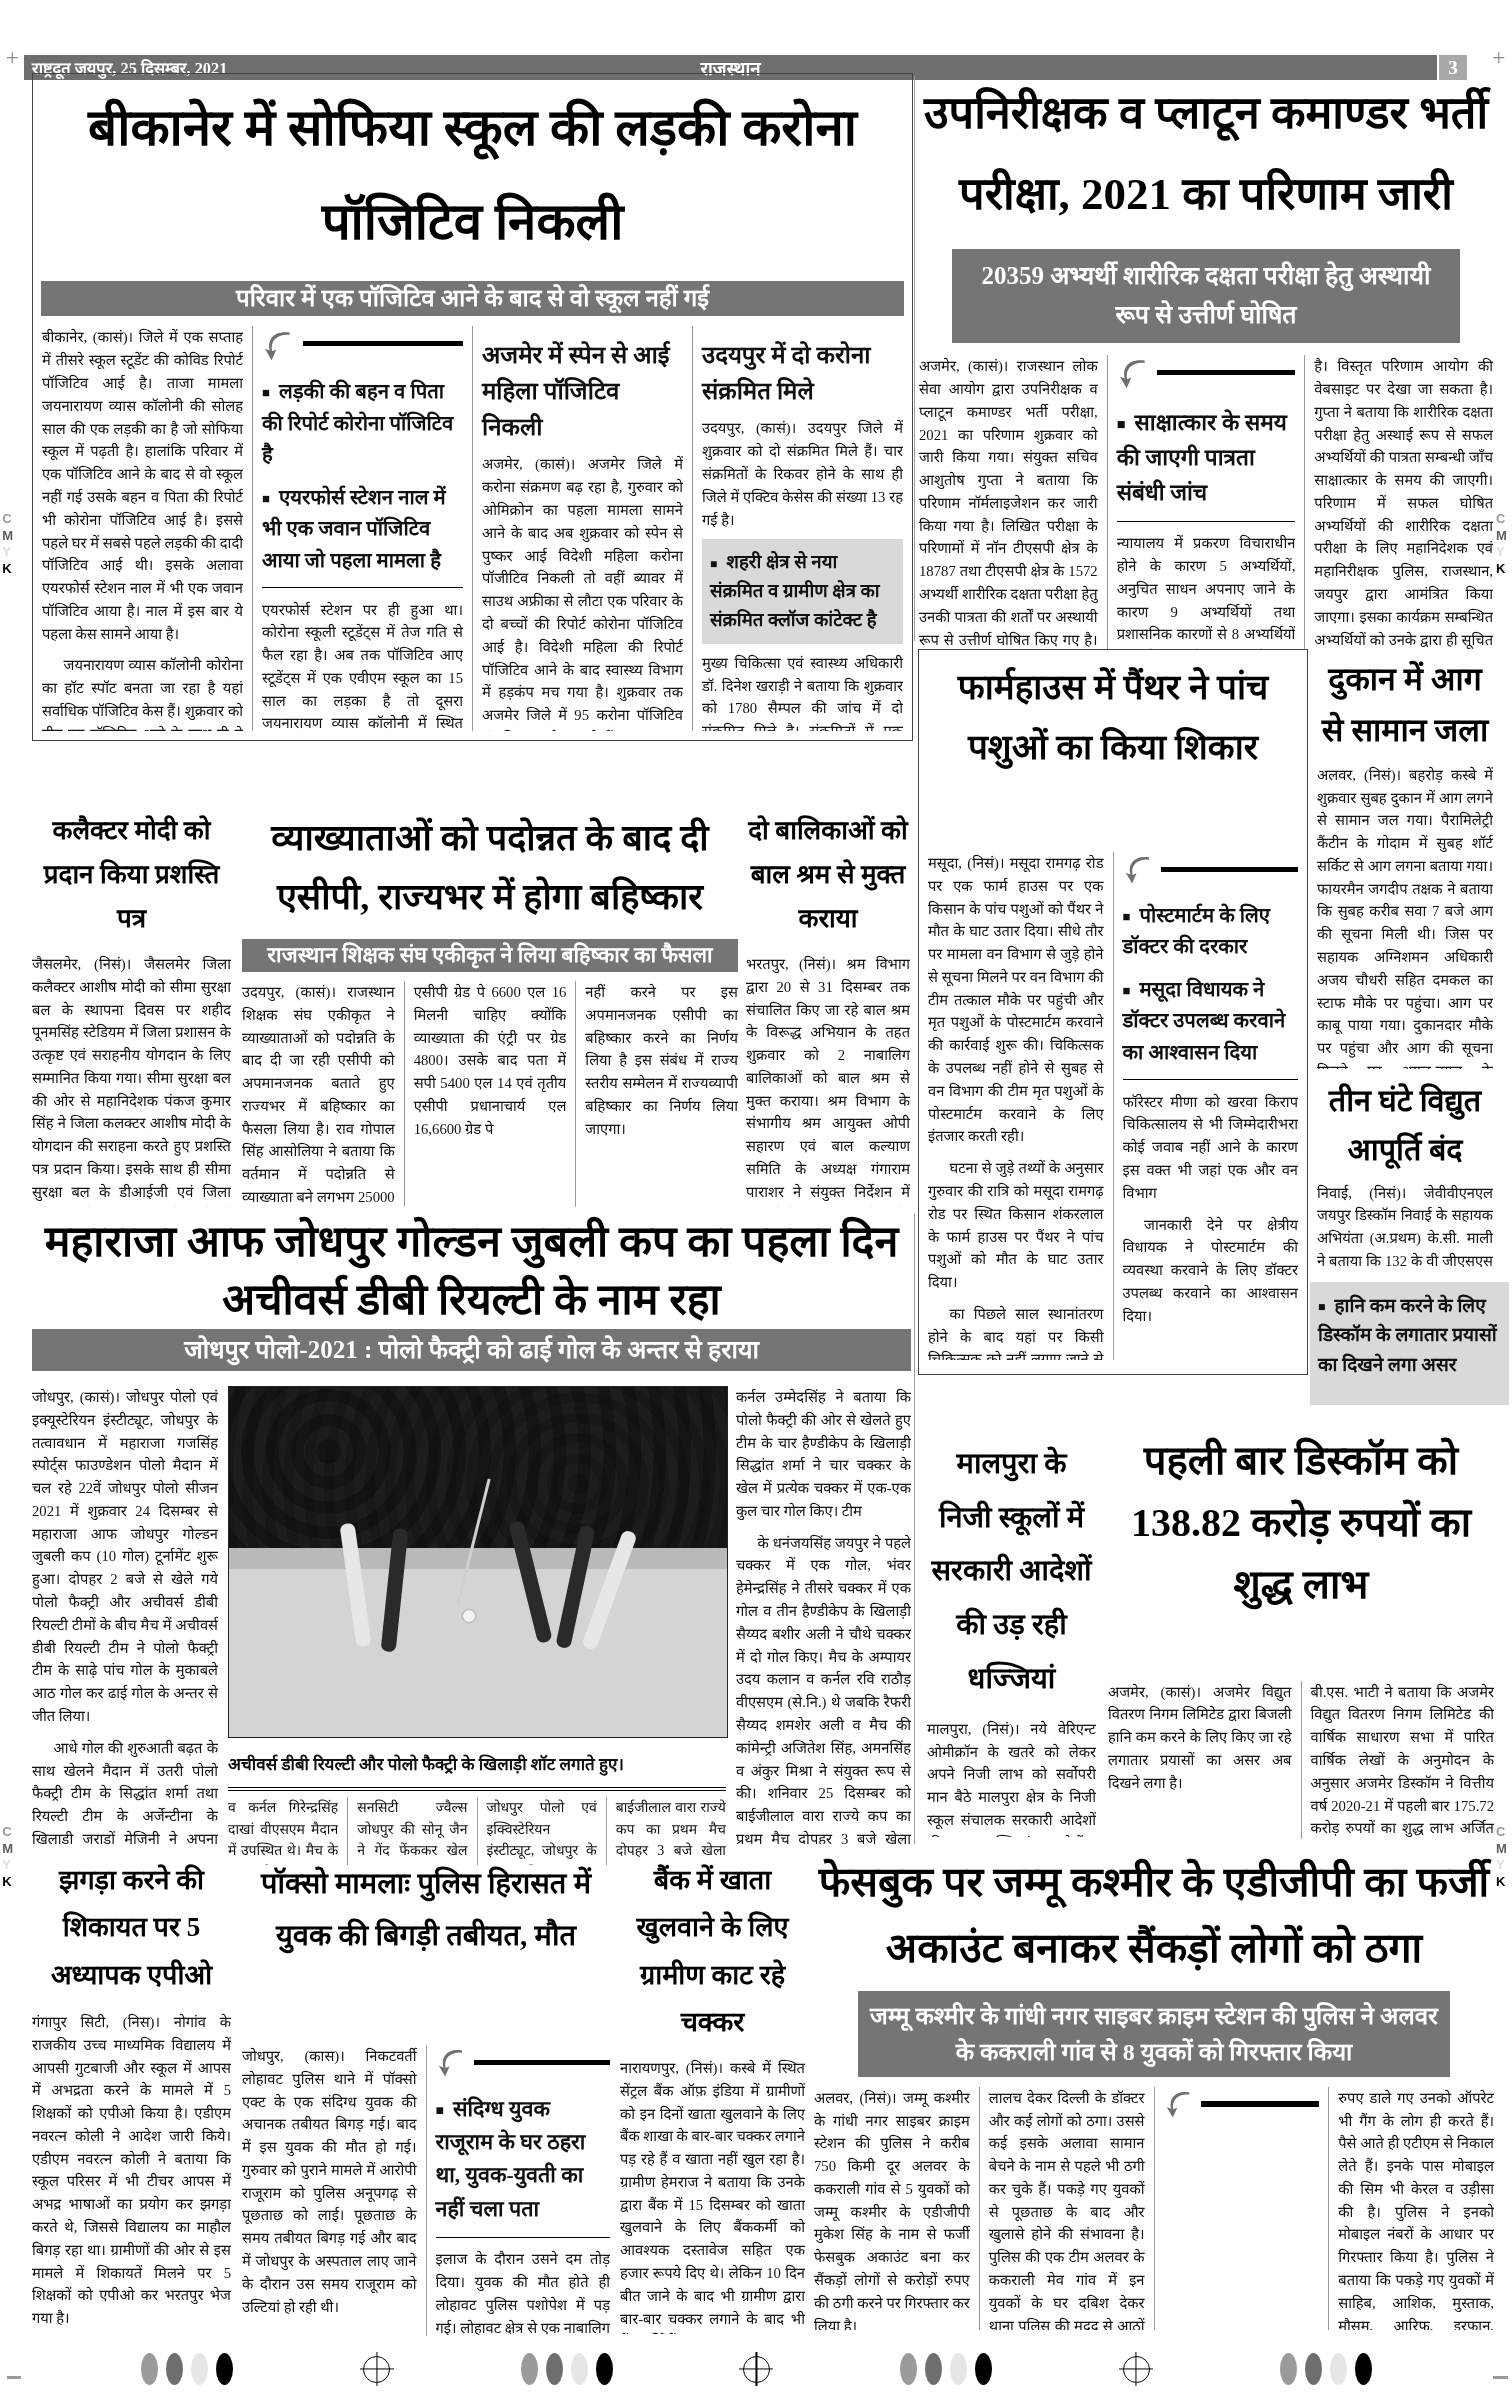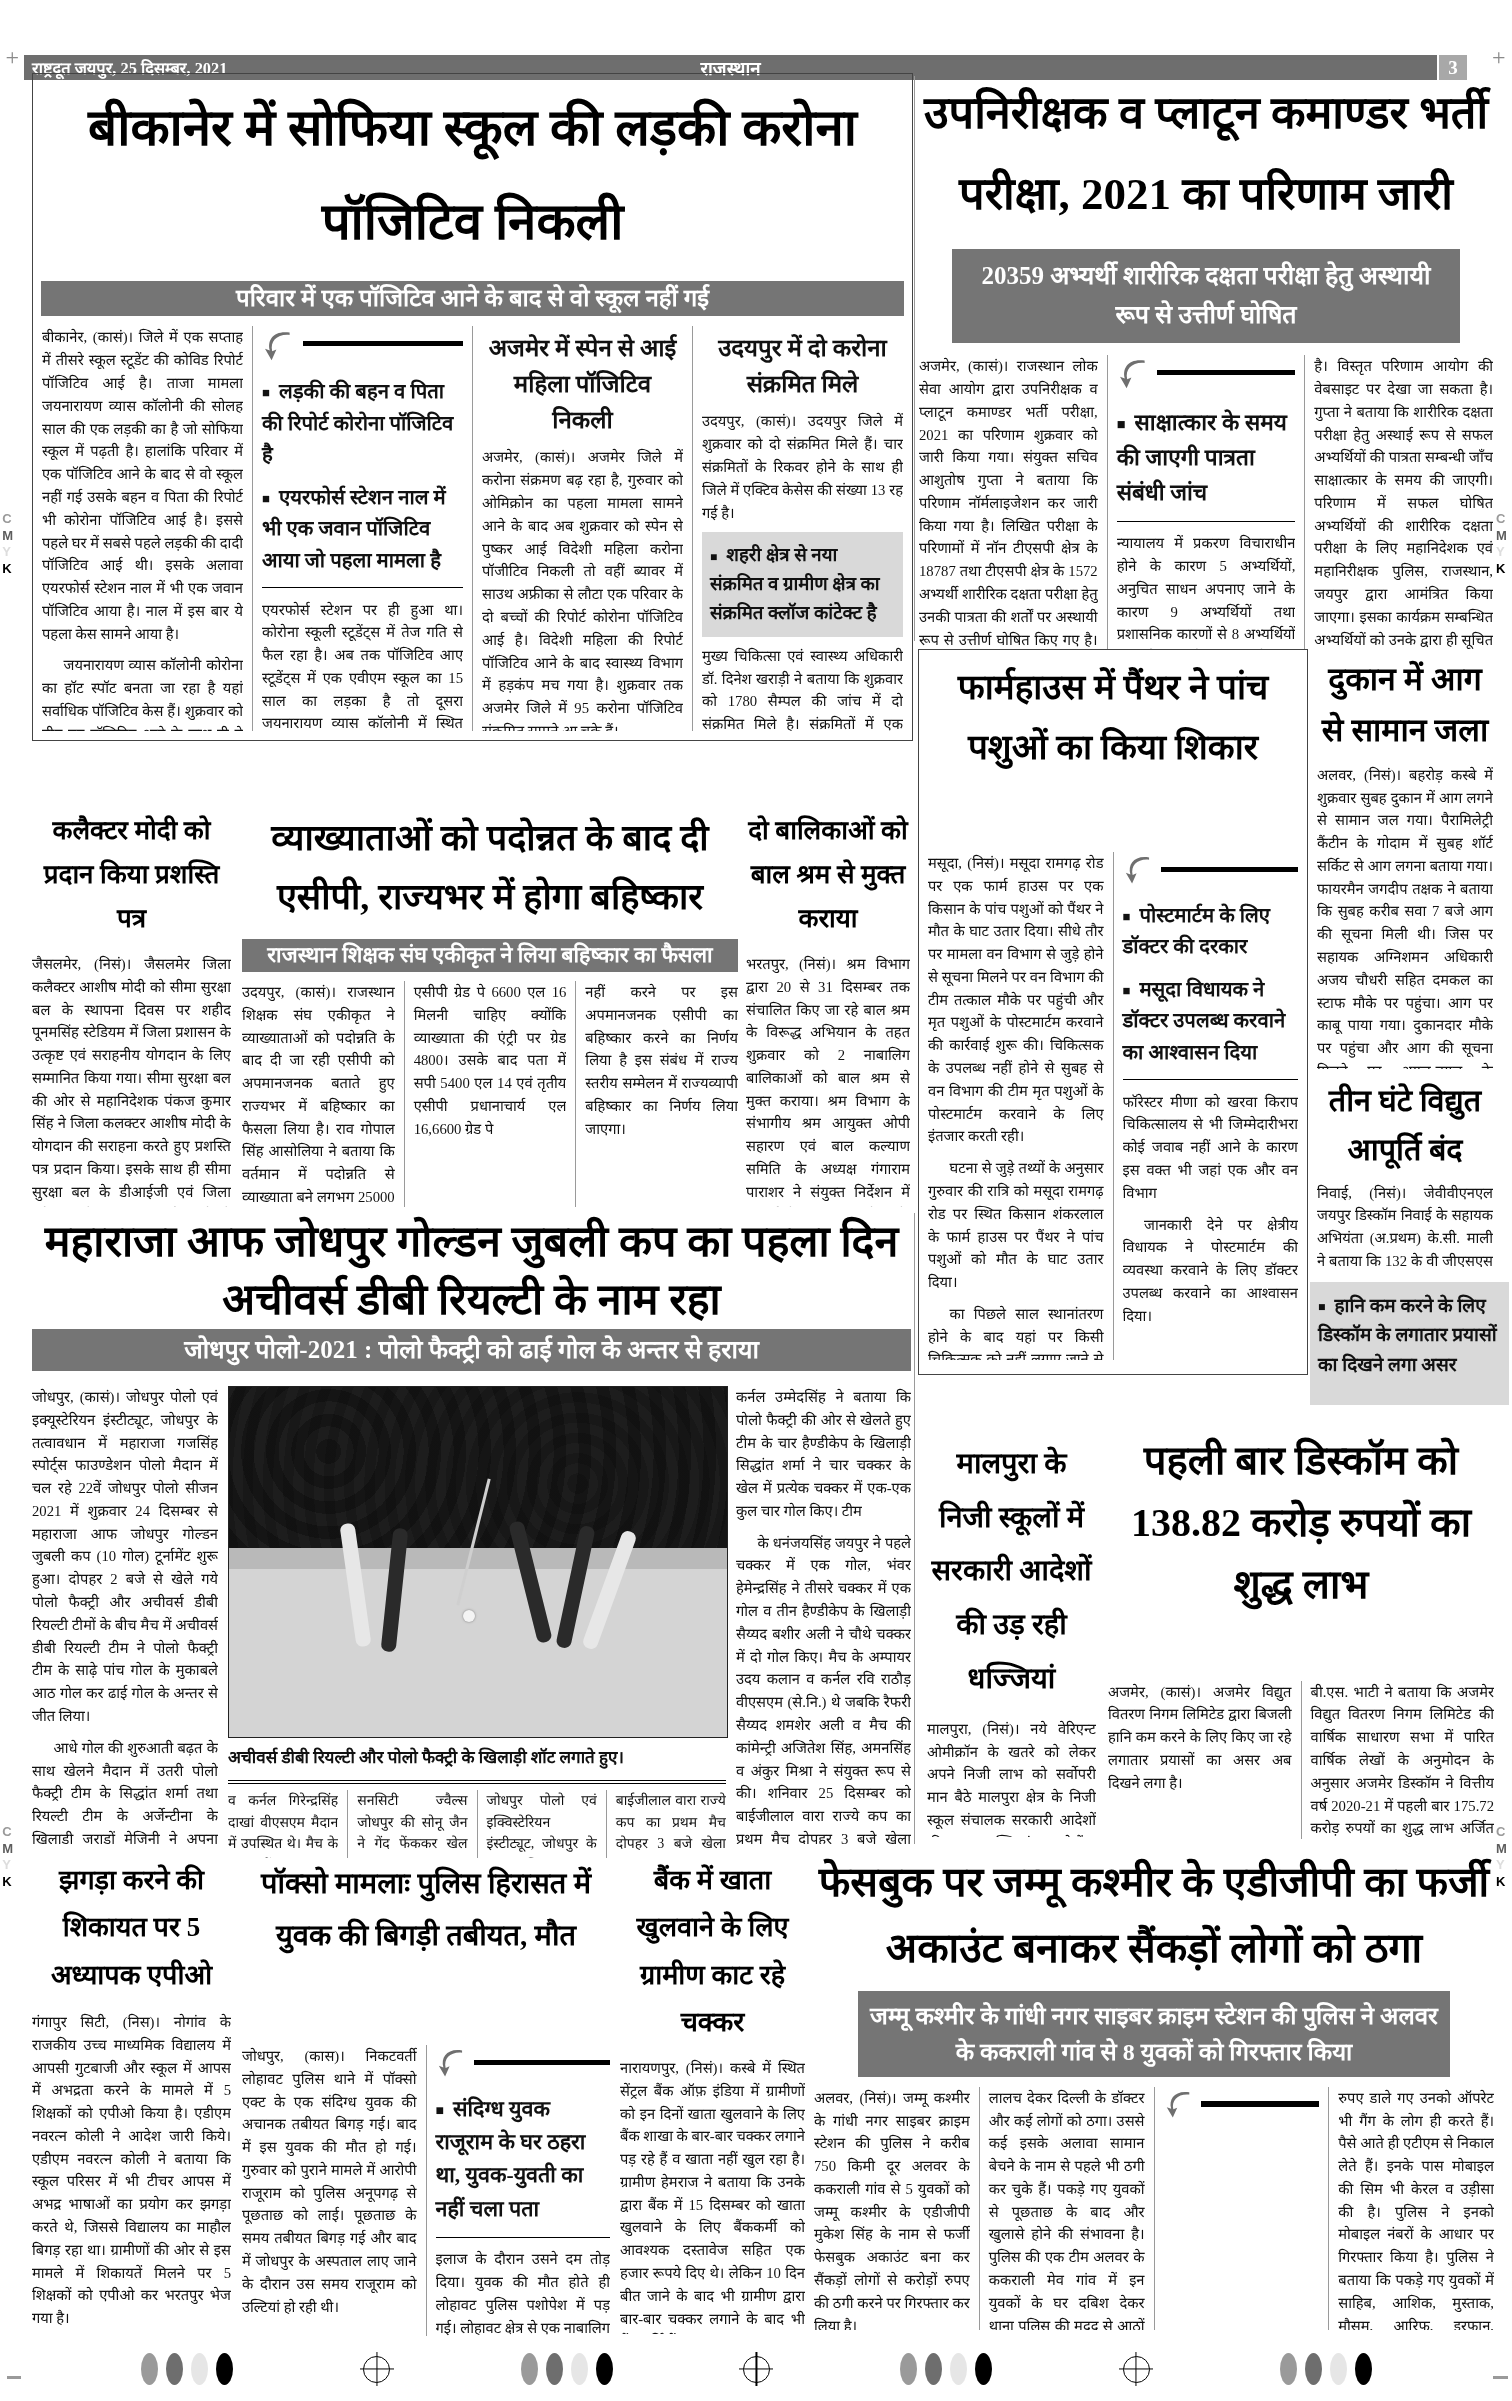--- a/index.html
+++ b/index.html
@@ -7,21 +7,21 @@
         font-family:"Liberation Serif","DejaVu Serif",serif;color:#111;}
   
   .headline{font-weight:bold;text-align:center;line-height:1.6;color:#000;overflow:hidden;}
   .strap{background:#757575;color:#fff;font-weight:bold;text-align:center;overflow:hidden;}
   .body-text{font-size:14.7px;line-height:1.55;text-align:justify;overflow:hidden;}
   .body-text p{margin:0 0 9px 0;}
   .body-text p + p{text-indent:21.5px;}
   .cols{display:flex;overflow:hidden;}
   .cols > div{flex:1;min-width:0;overflow:hidden;}
   .cols > div + div{border-left:0.6px solid #9a9a9a;padding-left:9px;margin-left:9px;}
-  .subhead{font-weight:bold;font-size:22.6px;line-height:1.5;text-align:center;margin:4px 0 8px 0;}
+  .subhead{font-weight:bold;font-size:22.6px;line-height:1.5;text-align:left;margin:11px 0 8px 0;}
   .bullets{margin:3.4px 0;}
   .bullet-item{font-weight:bold;font-size:20.3px;line-height:1.55;margin:11.3px 0;}
   .bullet-item::before{content:"■";font-size:0.65em;margin-right:9px;vertical-align:middle;}
   .graybox{background:#d9d9d9;padding:9px 8px;margin:8px 0;}
   .graybox .bullet-item{font-size:18.6px;margin:0;}
   .jump{display:flex;align-items:flex-start;gap:4.5px;margin:2.3px 0 8px 0;}
   .jump .bar{flex:1;height:5.1px;background:#000;margin-top:12.4px;}
   .rule{border-top:1.1px solid #000;margin:5.6px 0 10.2px 0;}
   .dbl-rule{border-top:1.7px solid #000;border-bottom:0.6px solid #000;height:2.8px;margin:9px 0 5.6px 0;}
   .boxed{border:1.1px solid #444;}
@@ -46,21 +46,21 @@
   .photo{position:relative;width:100%;height:350px;border:1.1px solid #222;overflow:hidden;
          background:linear-gradient(#484848 0 46%,#b9b9b9 46% 52%,#d4d4d4 52% 100%);}
   .photo .foliage{position:absolute;left:0;top:0;width:100%;height:46%;
       background:repeating-radial-gradient(circle at 20% 40%, #3c3c3c 0 12.4px, #565656 12.4px 25px),
                  repeating-radial-gradient(circle at 70% 60%, #424242 0 10.2px, #505050 10.2px 20.3px);
       background-blend-mode:multiply;opacity:.95;}
   .leg{position:absolute;width:14.7px;height:124px;background:#2a2a2a;border-radius:6.8px;}
   .leg.white{background:#e7e7e7;}
   .mallet{position:absolute;width:3.4px;height:130px;background:#cfcfcf;transform:rotate(14deg);}
   .ball{position:absolute;width:12.4px;height:12.4px;border-radius:50%;background:#f4f4f4;box-shadow:0 0 2.3px #777;}
-  .caption{font-weight:bold;font-size:17px;line-height:1.45;margin-top:8px;text-align:left;}
+  .caption{font-weight:bold;font-size:17px;line-height:1.45;margin-top:15px;text-align:left;}
   
   .reg-row{position:absolute;left:141px;top:2353px;width:1231px;display:flex;align-items:center;
            justify-content:space-between;}
   .dotgrp{display:flex;gap:8px;}
   .dot{width:17px;height:32px;border-radius:50%;}
   .crosshair{width:25px;height:25px;border:1.7px solid #000;border-radius:50%;position:relative;}
   .crosshair::before{content:"";position:absolute;left:50%;top:-4.5px;bottom:-4.5px;width:1.1px;background:#000;transform:translateX(-50%);}
   .crosshair::after{content:"";position:absolute;top:50%;left:-4.5px;right:-4.5px;height:1.1px;background:#000;transform:translateY(-50%);}
   .vline{position:absolute;width:0.6px;background:#9a9a9a;}
 </style>

